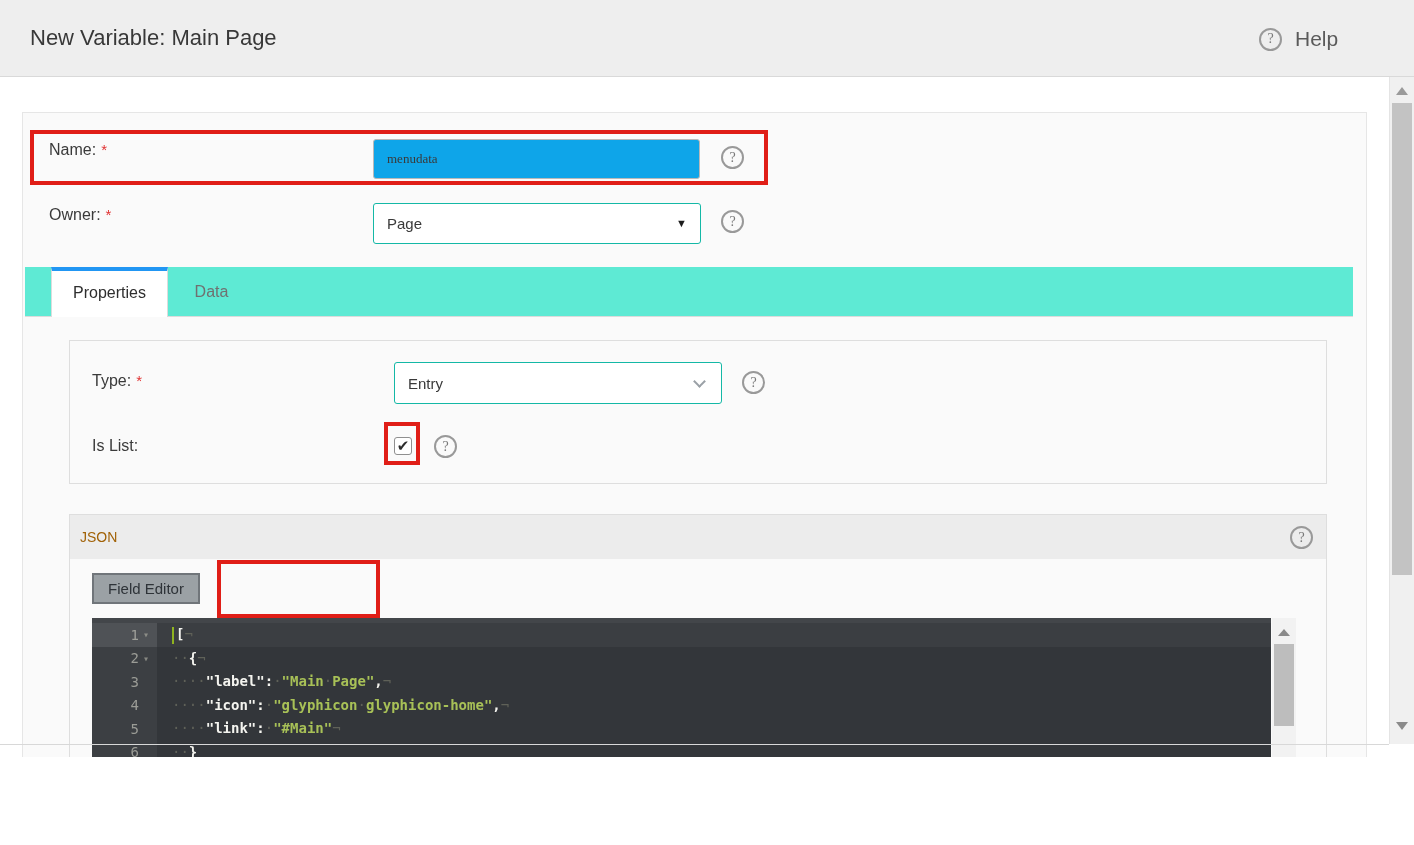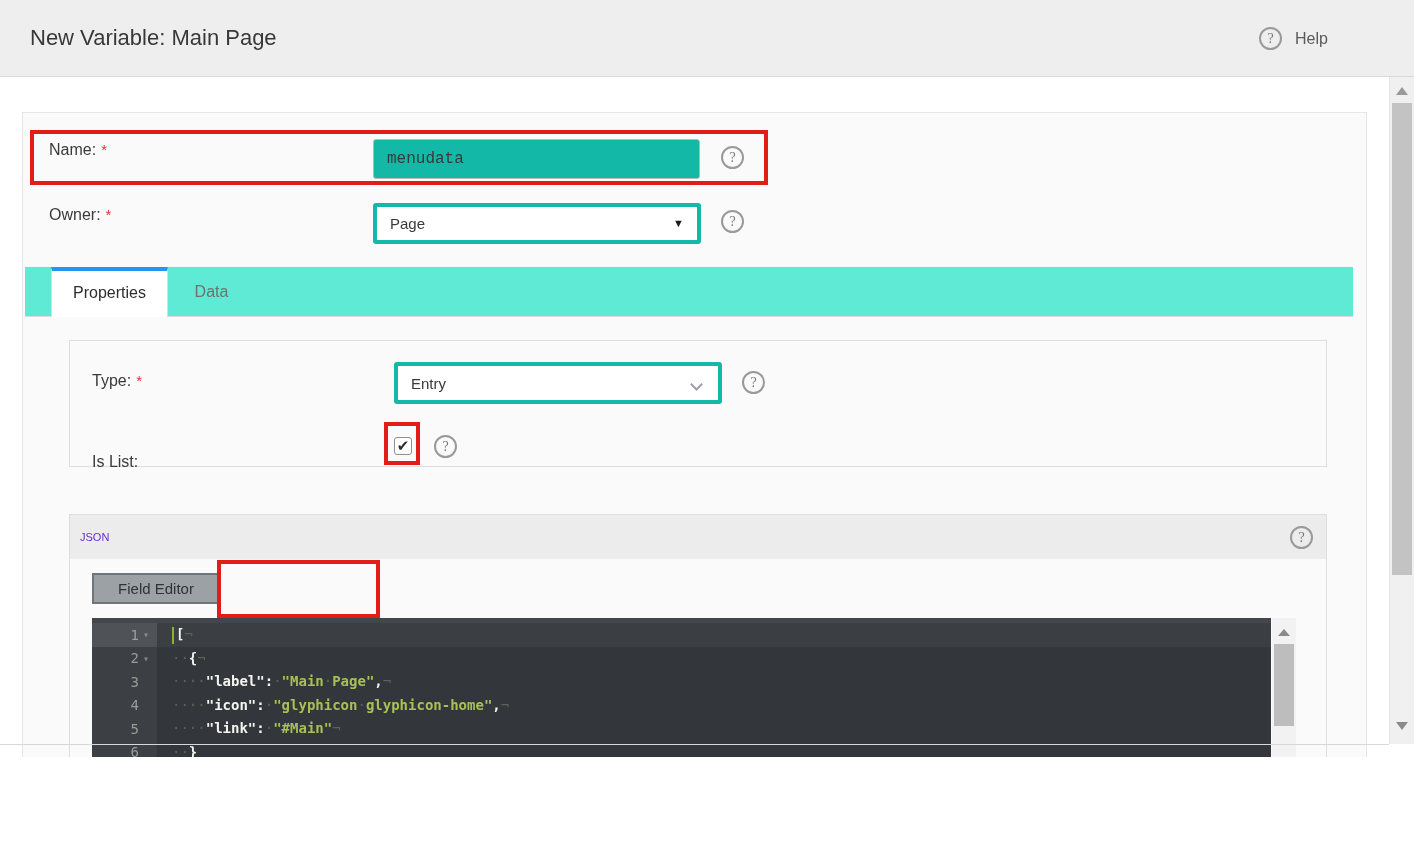--- a/index.html
+++ b/index.html
@@ -5,73 +5,73 @@
   * { margin:0; padding:0; box-sizing:border-box; }
   body { background:#fff; }
   .page { position:relative; width:1414px; height:845px; background:#fff;
           font-family:"Liberation Sans", sans-serif; overflow:hidden; color:#3a3a3a; }
 
   
   .header { position:absolute; left:0; top:0; width:1414px; height:77px;
             background:#eeeeee; border-bottom:1px solid #d9d9d9; }
   .title { position:absolute; left:30px; top:0; line-height:76px; font-size:22px; color:#383838; }
   .header-help { position:absolute; left:1259px; top:27px; display:flex; align-items:center; gap:13px; cursor:pointer; }
-  .help-word { font-size:16px; color:#5a5a5a; }
+  .help-word { font-size:21px; color:#5a5a5a; }
 
   .qicon { width:23px; height:23px; border:2px solid #999; border-radius:50%;
            display:flex; align-items:center; justify-content:center;
            color:#787878; font-size:14px; font-family:"Liberation Serif", serif; background:transparent; }
   .qicon-abs { position:absolute; }
 
   
   .card { position:absolute; left:22px; top:112px; width:1345px; height:645px;
           background:#fafafa; border:1px solid #e6e6e6; border-bottom:none; overflow:hidden; }
 
   .redbox { position:absolute; border:4px solid #e01e17; z-index:5; pointer-events:none; }
 
   .fieldlabel { position:absolute; font-size:16px; color:#3a3a3a; line-height:20px; }
   .req { color:#e03131; margin-left:5px; font-size:15px; }
 
-  .textinput { position:absolute; background:#14b8a6; border:1px solid #b9b9b9; border-radius:3px;
-               font-size:16px; color:#3a3a3a; padding-left:13px;
-               font-family:Liberation Mono, monospace; outline:none; }
-  .selectbox { position:absolute; background:#fff; border:4px solid #14b8a6; border-radius:3px; cursor:pointer; }
+  .textinput { position:absolute; background:#0ea5e9; border:1px solid #b9b9b9; border-radius:3px;
+               font-size:13px; color:#3a3a3a; padding-left:13px;
+               font-family:Liberation Serif, serif; outline:none; }
+  .selectbox { position:absolute; background:#fff; border:1px solid #14b8a6; border-radius:3px; cursor:pointer; }
   .selectbox .val { position:absolute; left:13px; top:0; bottom:0; display:flex; align-items:center;
                     font-size:15px; color:#3a3a3a; }
   .tri-down { position:absolute; right:13px; top:50%; margin-top:-7px; font-size:11px; color:#1c1c1c; }
   .chev { position:absolute; right:17px; top:14px; width:9px; height:9px;
           border-right:2px solid #9aa0a6; border-bottom:2px solid #9aa0a6; transform:rotate(45deg); }
 
   
   .tabbar { position:absolute; left:2px; top:154px; width:1328px; height:50px;
             background:#5eead4; border-bottom:1px solid #dcdcdc; }
   .tab-active { position:absolute; left:26px; top:0; width:117px; height:50px; background:#fff;
                 border-left:1px solid #dcdcdc; border-right:1px solid #dcdcdc;
                 border-top:4px solid #2196f3; z-index:2; text-align:center; line-height:44px;
                 font-size:16px; color:#2e2e2e; cursor:pointer; }
   .tab-data { position:absolute; left:143px; top:0; width:87px; height:50px; text-align:center;
               line-height:50px; font-size:16px; color:#707070; cursor:pointer; }
 
   
-  .panel { position:absolute; left:46px; top:227px; width:1258px; height:127px;
+  .panel { position:absolute; left:46px; top:227px; width:1258px; height:144px;
            border:1px solid #dedede;text-align:right; }
   .checkbox { position:absolute; left:324px; top:96px; width:18px; height:18px; background:#fff;
               border:1px solid #8f8f8f; border-radius:3px; display:flex; align-items:center;
               justify-content:center; cursor:pointer; }
   .checkbox .mark { font-size:15px; color:#2c2c2c; line-height:1; margin-top:-2px; }
 
   
   .jsonbox { position:absolute; left:46px; top:401px; width:1258px; height:245px;
              border:1px solid #dedede; border-bottom:none; }
   .json-head { position:absolute; left:0; top:0; width:100%; height:44px; background:#ececec; }
-  .json-title { position:absolute; left:10px; top:0; line-height:44px; font-size:11px; color:#6d28d9; }
+  .json-title { position:absolute; left:10px; top:0; line-height:44px; font-size:14px; color:#a16207; }
 
   .toggle-btn { position:absolute; text-align:center; font-size:15px; color:#2e3338; cursor:pointer;
                 font-family:"Liberation Sans", sans-serif; }
-  .btn-field { left:22px; top:58px; width:128px; height:31px; background:#9ba1a5;
+  .btn-field { left:22px; top:58px; width:108px; height:31px; background:#9ba1a5;
                border:2px solid #70757a; line-height:27px; }
   .btn-text  { left:155px; top:54px; width:144px; height:38px; background:#e0e4eb;
                border:2px solid #666b70; line-height:34px; z-index:2; }
 
   
   .editor { position:absolute; left:22px; top:103px; width:1179px; height:141px;
             background:#33363a; overflow:hidden; cursor:text; }
   .ed-topband { position:absolute; left:0; top:0; width:100%; height:5px; background:#43464a; }
   .ed-gutter { position:absolute; left:0; top:0; width:65px; height:100%; background:#3c3f43; }
   .ed-gcell { height:23.5px; display:flex; align-items:center; justify-content:flex-end;
@@ -163,21 +163,21 @@
         <span>Type:</span><span class="req">*</span>
       </div>
       <div class="selectbox" style="left:324px; top:21px; width:328px; height:42px;text-decoration:underline;">
         <span class="val">Entry</span>
         <span class="chev"></span>
       </div>
       <span class="qicon qicon-abs" style="left:672px; top:30px;">
           <span>?</span>
         </span>
 
-      <div class="fieldlabel" style="left:22px; top:95px;margin-top:16px;">
+      <div class="fieldlabel" style="left:22px; top:95px;">
         <span>Is List:</span>
       </div>
       <div class="redbox" style="left:314px; top:81px; width:36px; height:43px;"></div>
       <div class="checkbox">
         <span class="mark">✔</span>
       </div>
       <span class="qicon qicon-abs" style="left:364px; top:94px;">
           <span>?</span>
         </span>
     </div>

